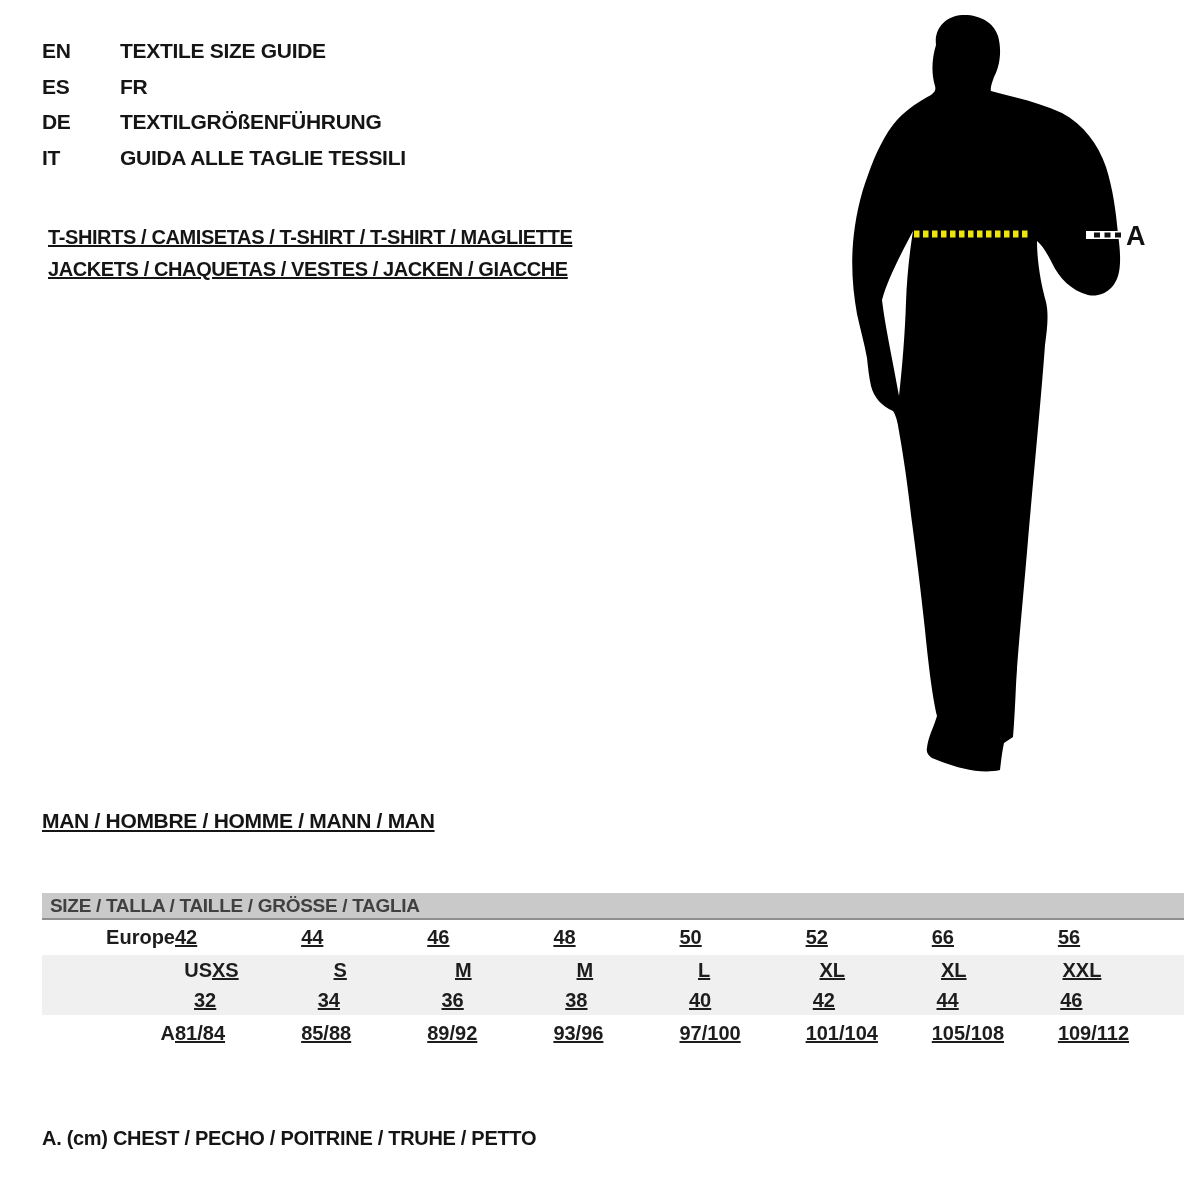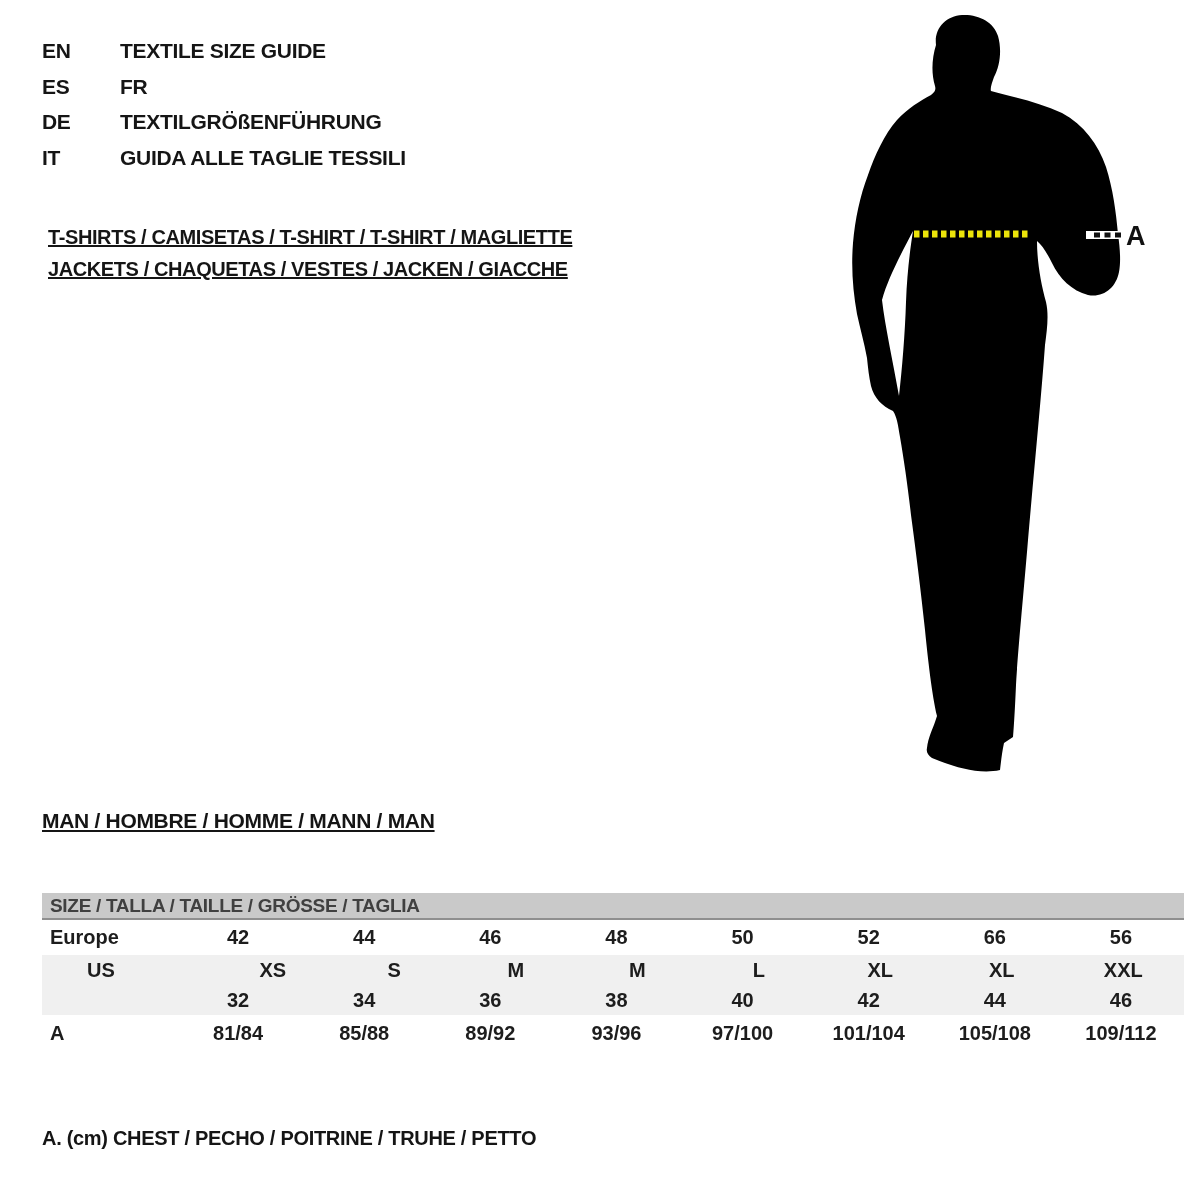--- a/index.html
+++ b/index.html
@@ -34,25 +34,25 @@
   
   .size-table{left:35px;top:893px;width:1142px;margin-left:7px;}
   .st-header{
     height:25px;line-height:25px;background:#c9c9c9;
     border-bottom:2px solid #8f8f8f;
     padding-left:8px;font-size:19px;color:#404040;letter-spacing:-0.3px;
   }
   .st-row{display:grid;grid-template-columns:133px repeat(8,1fr);font-size:20px;color:#1d1d1d;}
   .st-row.r0{height:35px;line-height:35px;}
   .st-row.r1{height:30px;line-height:30px;padding-left:37px;}
-  .st-row.r2{height:30px;line-height:30px;}
+  .st-row.r2{height:30px;line-height:30px;padding-left:19px;}
   .st-row.r3{height:36px;line-height:36px;}
   .st-row.shaded{background:#f0f0f0;}
-  .st-label{text-align:left;padding-left:8px;}
-  .st-val{text-align:center;}
+  .st-label{text-align:right;padding-left:8px;}
+  .st-val{text-decoration:underline;}
 
   
   .footnote{left:42px;top:1127px;font-size:20px;letter-spacing:-0.3px;white-space:nowrap;}
 </style>
 </head>
 <body>
 
 <div class="abs lang-grid">
   <span>EN</span>
   <span>TEXTILE SIZE GUIDE</span>

